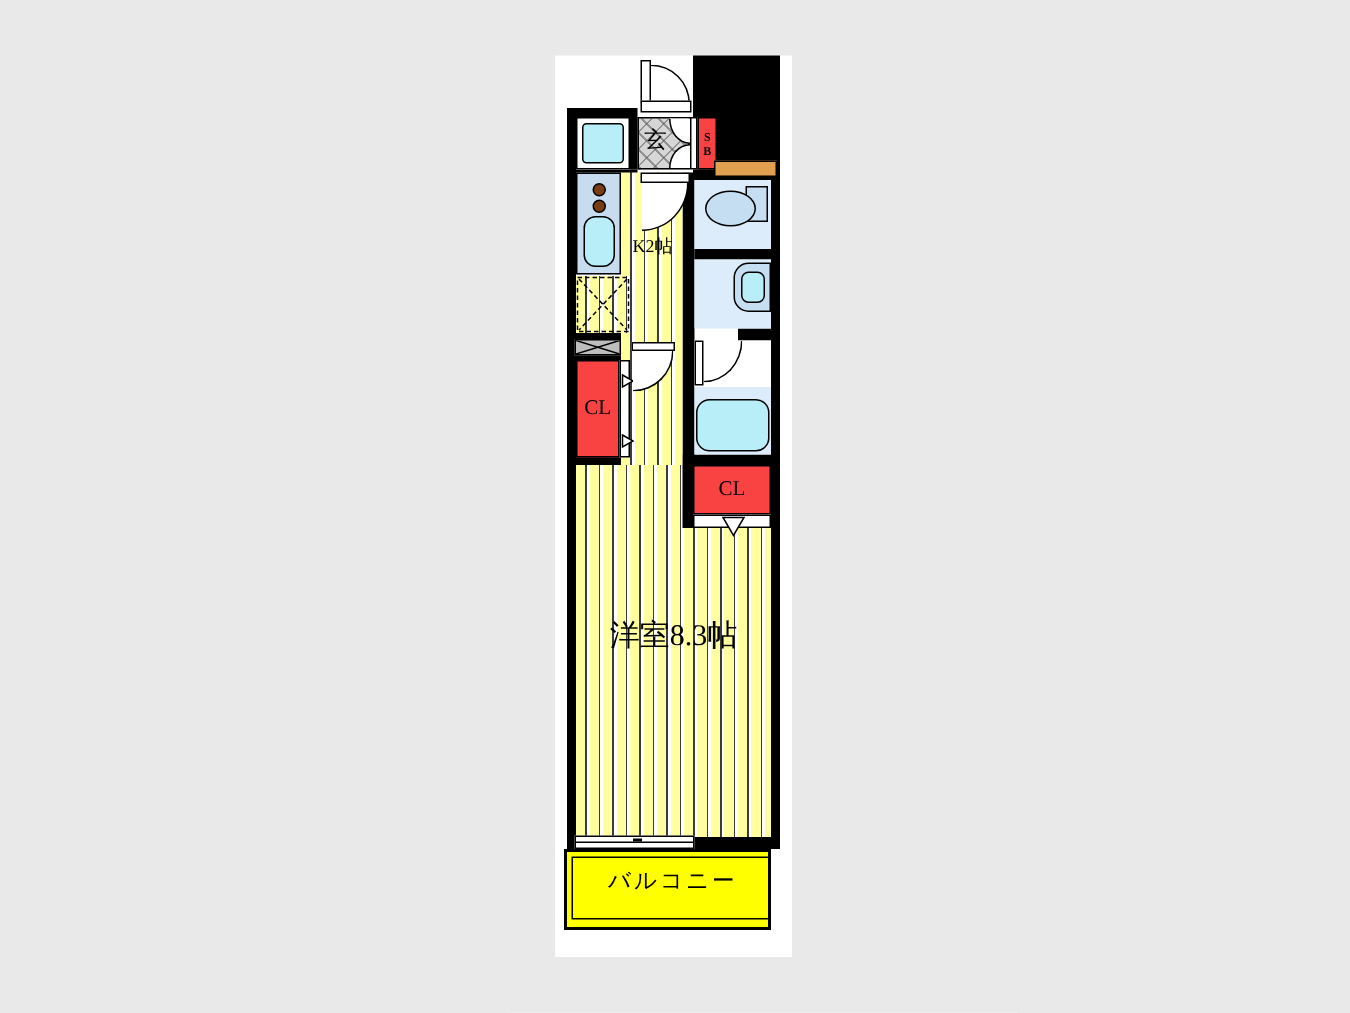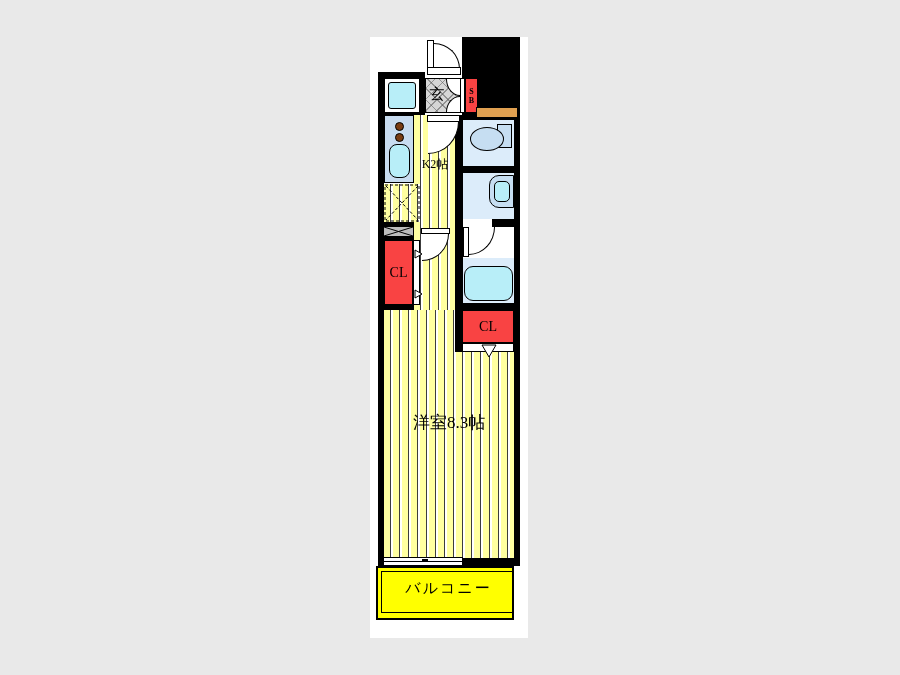--- a/index.html
+++ b/index.html
@@ -130,21 +130,21 @@
     <div class="abs wall" style="left:85px;top:273px;width:7px;height:42px;"></div>
     <div class="abs red-box" style="left:92px;top:273px;width:52px;height:33px;font-size:14px;">
       <span>CL</span>
     </div>
     <div class="abs white-box" style="left:92px;top:306px;width:52px;height:9px;">
       <svg class="abs" style="left:18px;top:0px;" width="16" height="14" viewBox="0 0 16 14">
         <polygon points="1,1 15,1 8,13" fill="#fff" stroke="#000" stroke-width="1"></polygon>
       </svg>
     </div>
 
-    <div class="abs lbl" style="left:14px;top:377px;width:130px;font-size:17px;">洋室8.3帖</div>
+    <div class="abs lbl" style="left:14px;top:377px;width:130px;font-size:20px;">洋室8.3帖</div>
 
     <div class="abs white-box" style="left:13px;top:520px;width:80px;height:9px;">
       <div class="abs" style="left:0px;top:3px;width:78px;height:1px;background:#000;"></div>
       <div class="abs" style="left:38px;top:1px;width:6px;height:2px;background:#000;"></div>
     </div>
 
     <div class="abs" style="left:6px;top:529px;width:138px;height:54px;background:#ffff00;border:2px solid #000;">
       <div class="abs" style="left:3px;top:3px;width:133px;height:42px;border:1px solid #000;"></div>
       <div class="abs lbl" style="left:0px;top:13px;width:141px;font-size:15px;letter-spacing:2px;">バルコニー</div>
     </div>

